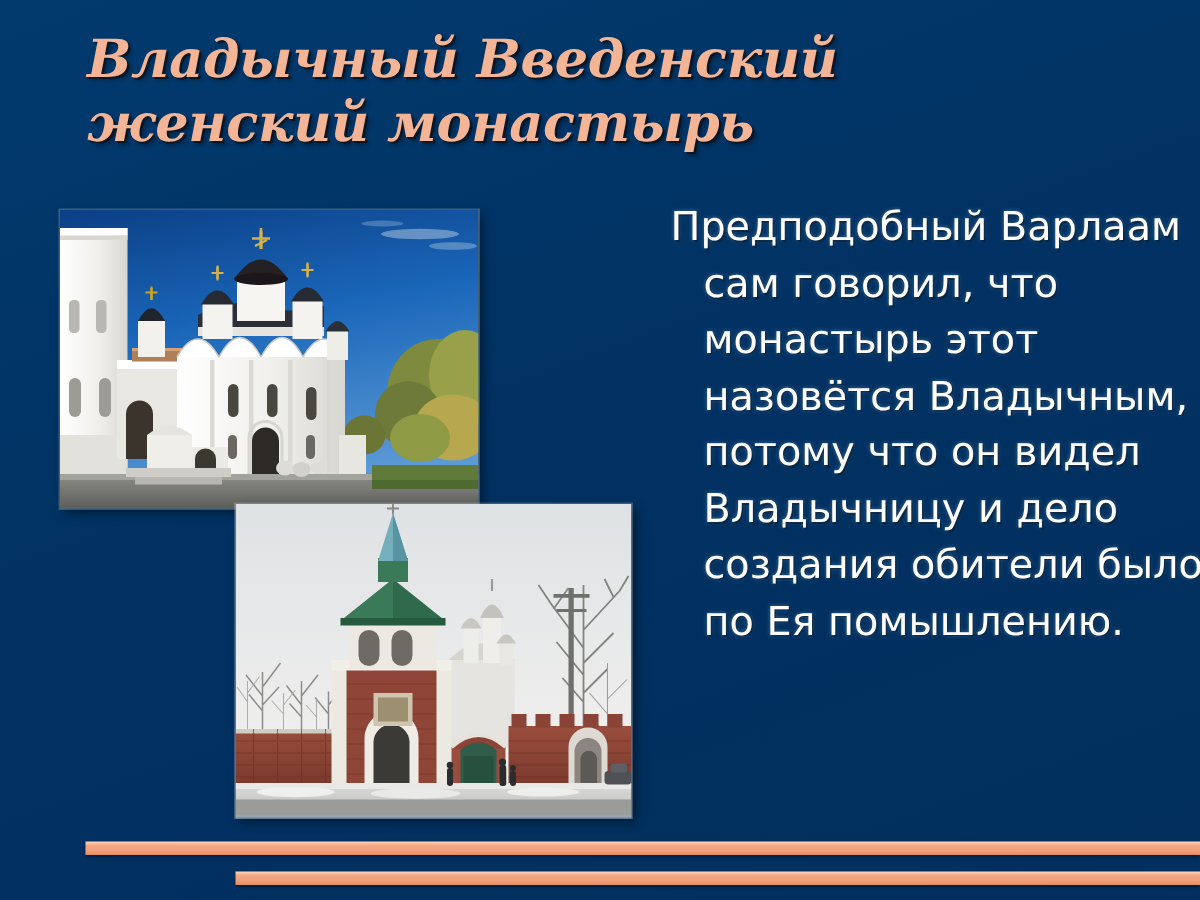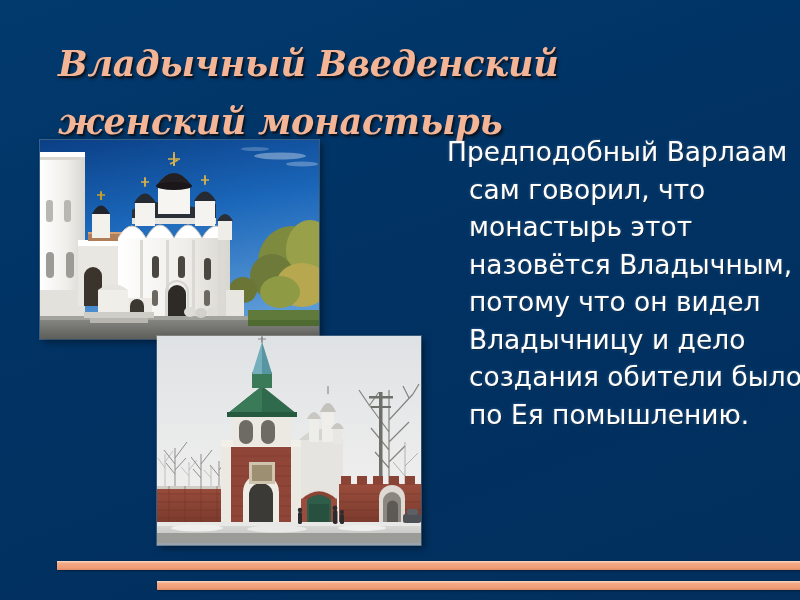--- a/index.html
+++ b/index.html
@@ -22,28 +22,27 @@
   
   #title {
     position: absolute;
     left: 58px;
     top: 18px;
     width: 700px;
     font-family: "DejaVu Serif", serif;
     font-weight: bold;
     font-style: italic;
     font-size: 35px;
-    line-height: 58px;
+    line-height: 43px;
     letter-spacing: -0.2px;
     color: #f3b595;
     text-shadow:
        1.5px 1.5px 0px rgba(20,10,5,0.55),
        2.5px 2.5px 3px rgba(0,0,0,0.35);
     white-space: pre-line;
-    margin-top: 17px;
   }
 
   
   #body-text {
     position: absolute;
     left: 447px;
     top: 133px;
     width: 350px;
     font-family: "DejaVu Sans", sans-serif;
     font-size: 26.5px;

